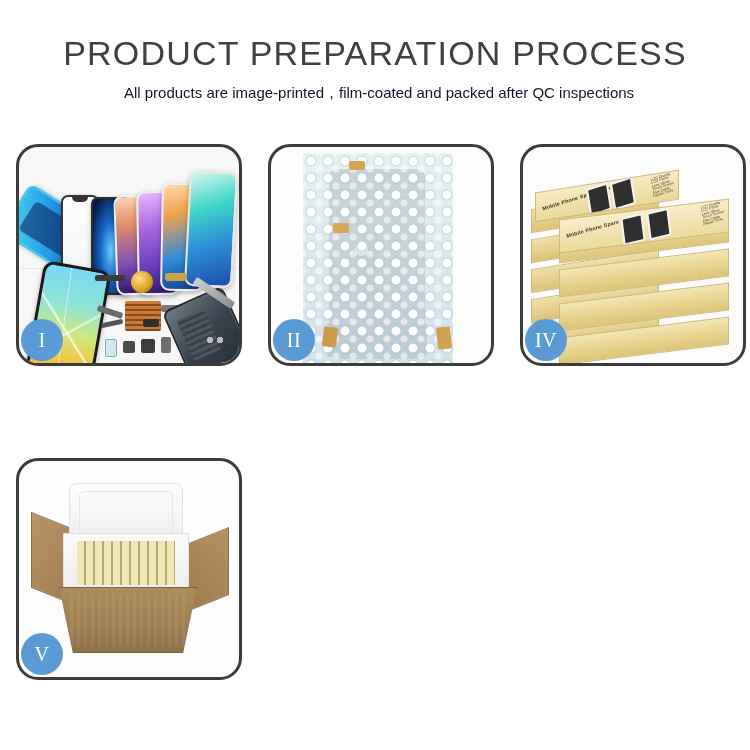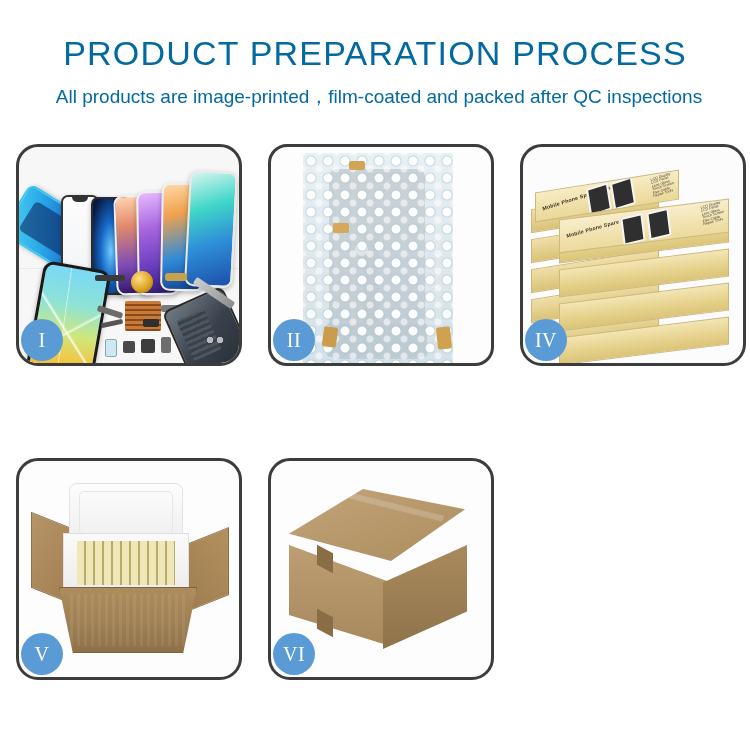--- a/index.html
+++ b/index.html
@@ -10,29 +10,29 @@
     overflow:hidden;
     position:relative;
   }
   .page{width:750px;height:750px;position:relative;}
 
   
   .header{padding-top:36px;text-align:center;}
   .title{
     font-size:34px;
     letter-spacing:1.2px;
-    color:#0369a1;
+    color:#404040;
     font-weight:400;
     line-height:1;
     white-space:nowrap;
   }
   .subtitle{
     margin-top:14px;
-    font-size:19px;
-    color:#0369a1;
+    font-size:15px;
+    color:#0f172a;
     font-weight:400;
     white-space:nowrap;
     padding-left:8px;
   }
 
   
   .grid{
     position:absolute;
     left:16px;top:144px;
     width:718px;height:540px;
@@ -173,21 +173,21 @@
   .p1 .tweez{
     right:2px;top:142px;width:46px;height:8px;
     background:linear-gradient(90deg,#cfcfcf,#8d8d8d);
     transform:rotate(34deg);border-radius:2px;
   }
   .p1 .screws{right:14px;bottom:18px;width:18px;height:10px;
     background:radial-gradient(circle at 25% 50%,#bbb 0 3px,transparent 3px),
                radial-gradient(circle at 75% 50%,#bbb 0 3px,transparent 3px);}
 
   
-  .p2{background:#fdfdfd;border-radius:19px;}
+  .p2{background:#fdfdfd;}
   .p2 .bag{
     position:absolute;left:32px;top:6px;width:150px;height:212px;
     background:linear-gradient(180deg,rgba(228,238,242,.85),rgba(206,222,230,.9));
     border-radius:3px;
   }
   .p2 .bag:after{
     content:"";position:absolute;inset:0;
     background:
       radial-gradient(circle at 8px 8px, rgba(255,255,255,.95) 0 4px, rgba(170,195,205,.55) 5px, transparent 6px) 0 0/17px 17px,
       radial-gradient(circle at 8px 8px, rgba(255,255,255,.55) 0 3px, transparent 4px) 8px 8px/17px 17px;
@@ -480,26 +480,15 @@
         <div class="flapL"></div>
         <div class="flapR"></div>
         <div class="foamlid"></div>
         <div class="foambox"></div>
         <div class="inner"></div>
         <div class="carton"></div>
       </div>
       <div class="badge">V</div>
     </div>
 
-    <div class="panel p6">
-      <div class="scene">
-        <div class="top"></div>
-        <div class="left"></div>
-        <div class="right"></div>
-        <div class="seam"></div>
-        <div class="tape1"></div>
-        <div class="tape2"></div>
-      </div>
-      <div class="badge">VI</div>
-    </div>
 
   </div>
 </div>
 
 </body></html>

